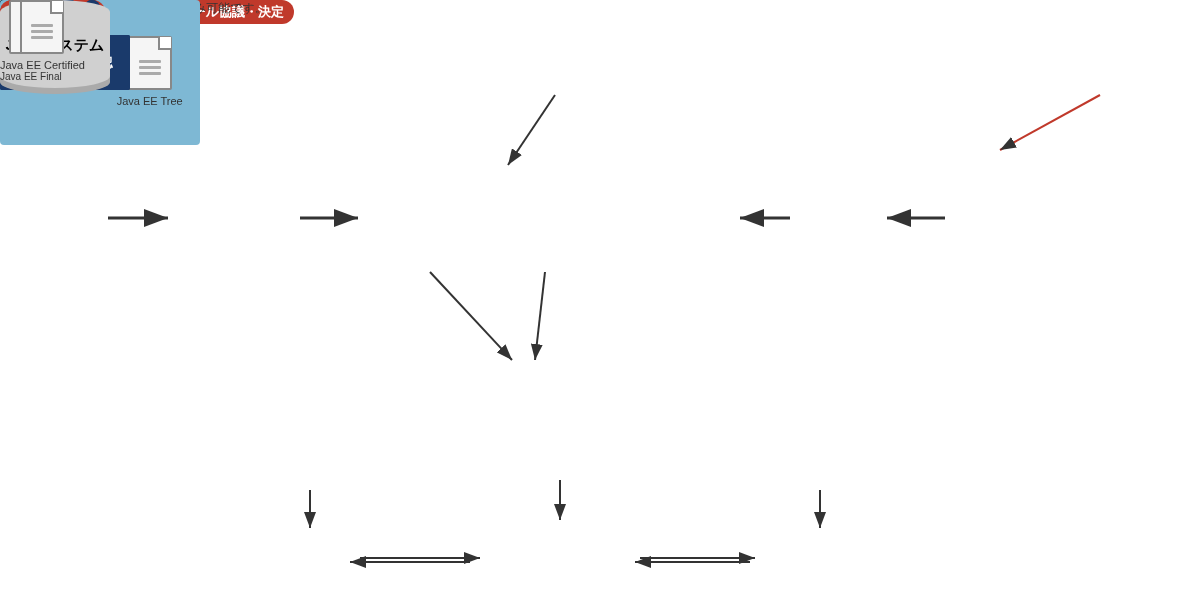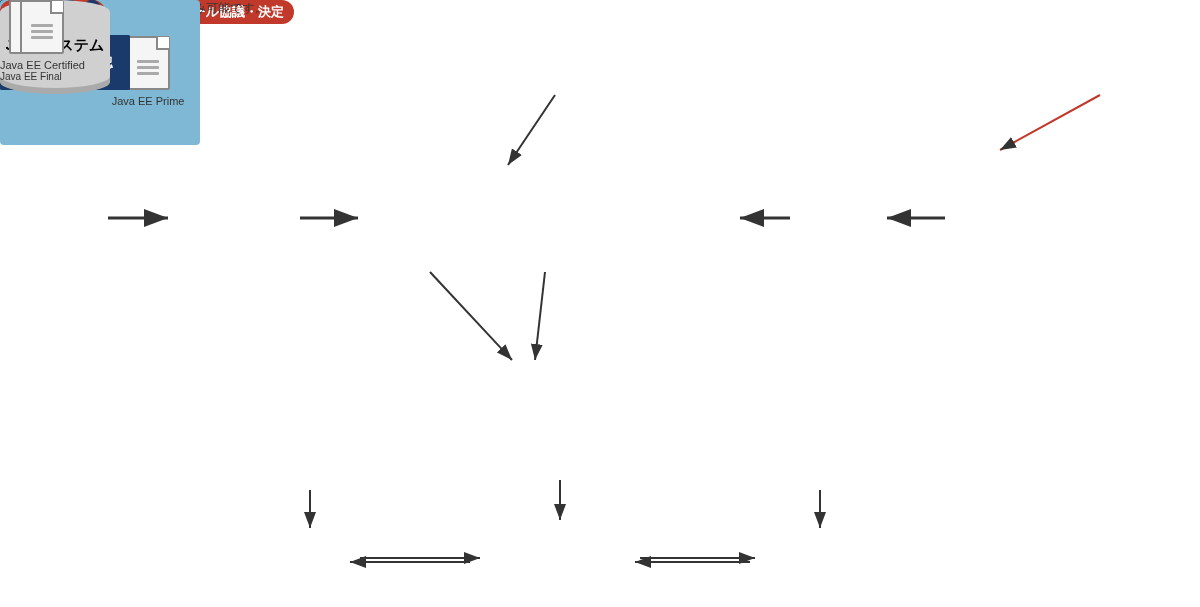--- a/index.html
+++ b/index.html
@@ -282,21 +282,21 @@
       <div style="display:flex;flex-direction:column;align-items:center;">
         <div style="width:44px;height:54px;background:#f5f5f5;border:2px solid #888;border-radius:2px;position:relative;display:flex;flex-direction:column;align-items:center;justify-content:center;">
           <div style="position:absolute;top:-1px;right:-1px;width:13px;height:13px;background:#fff;border-left:2px solid #888;border-bottom:2px solid #888;"></div>
           <div style="display:flex;flex-direction:column;gap:3px;margin-top:8px;">
             <div style="width:22px;height:3px;background:#aaa;border-radius:1px;"></div>
             <div style="width:22px;height:3px;background:#aaa;border-radius:1px;"></div>
             <div style="width:22px;height:3px;background:#aaa;border-radius:1px;"></div>
           </div>
         </div>
         <div style="font-size:11px;text-align:center;margin-top:4px;color:#333;line-height:1.3;">Java EE
-Prime</div>
+Tree</div>
       </div>
     </div>
   </div>
 
   <div style="position:absolute; left:220; top:380;">
     <span class="step-badge">STEP5 手修正</span>
   </div>
 
   <div style="position:absolute; left:728; top:380;">
     <span class="step-badge">STEP6 テスト</span>

